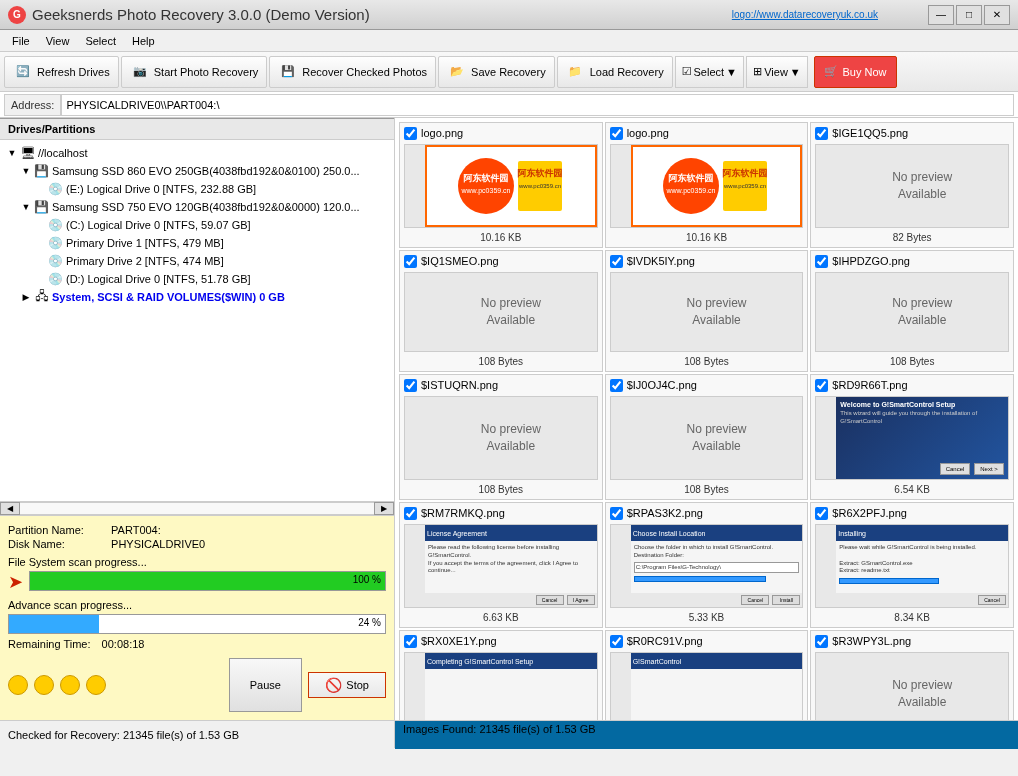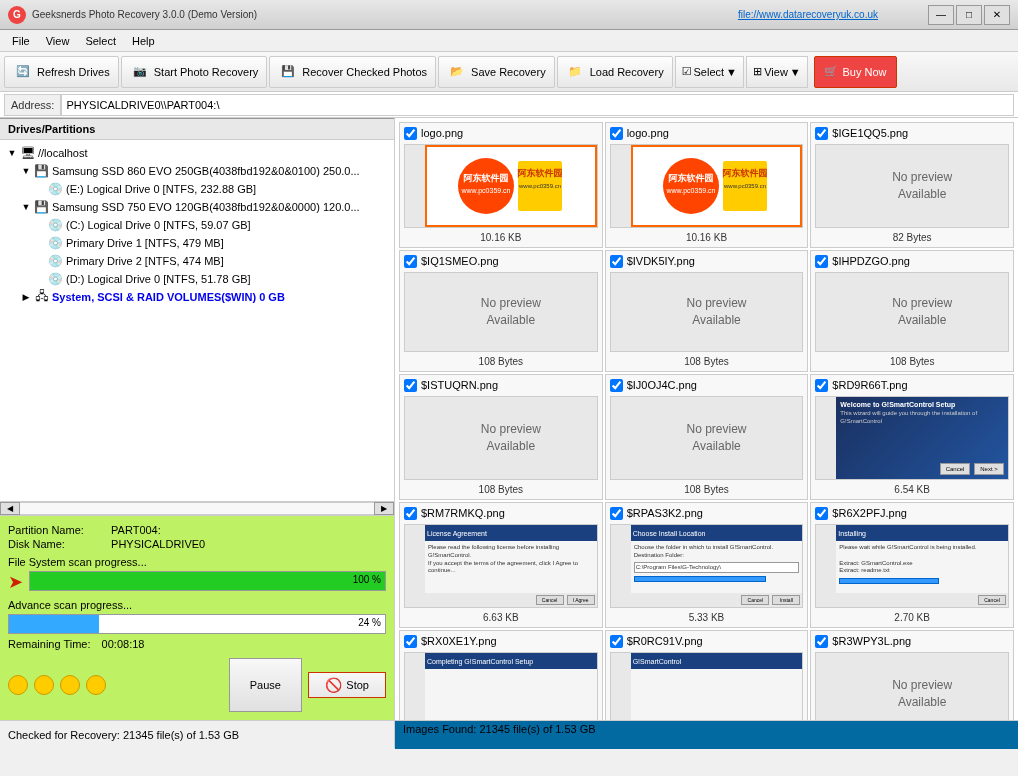--- a/index.html
+++ b/index.html
@@ -1,21 +1,21 @@
 <!DOCTYPE html>
 <html><head>
   <meta charset="utf-8">
   <style>
     * { box-sizing: border-box; margin: 0; padding: 0; }
     body { font-family: 'Segoe UI', Tahoma, sans-serif; font-size: 11px; background: #f0f0f0; width: 1018px; height: 776px; overflow: hidden; }
     
     
     #titlebar { background: linear-gradient(to bottom, #e8e8e8, #d0d0d0); height: 30px; display: flex; align-items: center; padding: 0 8px; border-bottom: 1px solid #999; position: relative; }
     #titlebar .logo { width: 18px; height: 18px; background: #e44; border-radius: 50%; margin-right: 6px; display: flex; align-items: center; justify-content: center; font-size: 10px; color: white; font-weight: bold; }
-    #titlebar .title { font-size: 10px; color: #333; flex: 1; }
+    #titlebar .title { font-size: 15px; color: #333; flex: 1; }
     #titlebar .win-controls { display: flex; gap: 2px; }
     #titlebar .win-btn { width: 26px; height: 20px; border: 1px solid #999; background: #e0e0e0; cursor: pointer; display: flex; align-items: center; justify-content: center; font-size: 10px; }
     #titlebar .url-link { font-size: 10px; color: #0066cc; text-decoration: underline; margin-right: 50px; }
 
     
     #menubar { background: #f0f0f0; height: 22px; display: flex; align-items: center; padding: 0 4px; border-bottom: 1px solid #ccc; }
     #menubar .menu-item { padding: 2px 8px; cursor: pointer; font-size: 11px; }
 
     
     #toolbar { background: linear-gradient(to bottom, #f8f8f8, #e8e8e8); height: 40px; display: flex; align-items: center; padding: 0 4px; border-bottom: 1px solid #ccc; gap: 2px; }
@@ -35,21 +35,21 @@
     
     #left-panel { width: 395px; min-width: 395px; border-right: 1px solid #ccc; display: flex; flex-direction: column; background: #fff; }
     #drives-header { background: #e8e8e8; border-bottom: 1px solid #ccc; padding: 4px 8px; font-size: 11px; font-weight: bold; border-top: 1px solid #999; }
     .tree-item { padding: 1px 2px; cursor: pointer; display: flex; align-items: center; gap: 2px; }
     .tree-item .expand { width: 12px; text-align: center; cursor: pointer; font-size: 9px; }
     .tree-icon { width: 16px; height: 16px; display: inline-flex; align-items: center; justify-content: center; font-size: 12px; }
     .indent1 { margin-left: 14px; }
     .indent2 { margin-left: 28px; }
 
     
-    #info-panel { background: #bef264; border-top: 1px solid #ccc; padding: 8px; font-size: 11px; }
+    #info-panel { background: #fef9c3; border-top: 1px solid #ccc; padding: 8px; font-size: 11px; }
     #info-panel .info-row { margin-bottom: 2px; }
     #info-panel .info-label { display: inline-block; width: 100px; font-weight: normal; }
     #info-panel .info-value { color: #000; }
     
     .progress-section { margin-top: 6px; }
     .progress-label { font-size: 11px; margin-bottom: 3px; }
     .progress-bar-container { background: #fff; border: 1px solid #999; height: 20px; position: relative; margin-bottom: 2px; }
     .progress-bar-fill { height: 100%; background: #22cc22; }
     .progress-text { position: absolute; right: 4px; top: 2px; font-size: 10px; }
     
@@ -88,21 +88,21 @@
     #left-tree-scroll { flex: 1; overflow: auto; padding: 4px; }
     
     .bold-blue { color: #0000ee; font-weight: bold; font-size: 11px; }
   </style>
 </head>
 <body>
 
 <div id="titlebar">
   <div class="logo">G</div>
   <span class="title">Geeksnerds Photo Recovery 3.0.0 (Demo Version)</span>
-  <span class="url-link">file://www.datarecoveryuk.co.uk</span>
+  <span class="url-link">logo://www.datarecoveryuk.co.uk</span>
   <div class="win-controls">
     <div class="win-btn">—</div>
     <div class="win-btn">□</div>
     <div class="win-btn close">✕</div>
   </div>
 </div>
 
 <div id="menubar">
   <div class="menu-item">File</div>
   <div class="menu-item">View</div>
@@ -456,21 +456,21 @@
               Please wait while G!SmartControl is being installed.<br><br>
               Extract: GSmartControl.exe<br>
               Extract: readme.txt<br>
               <div style="height:6px;background:#3399ff;width:60%;margin-top:3px;border:1px solid #0066cc;"></div>
             </div>
             <div style="height:14px;display:flex;align-items:center;justify-content:flex-end;gap:3px;padding:2px;background:#e8e8e8;">
               <div style="width:28px;height:10px;background:#ddd;border:1px solid #999;display:flex;align-items:center;justify-content:center;font-size:5px;">Cancel</div>
             </div>
           </div>
         </div>
-        <div class="thumb-size">2.70 KB</div>
+        <div class="thumb-size">8.34 KB</div>
       </div>
 
       <div class="thumb-item">
         <div class="thumb-header">
           <input type="checkbox" checked="" class="thumb-checkbox" style="">
           <span>$RX0XE1Y.png</span>
         </div>
         <div class="thumb-preview">
           <div style="width:100%;height:82px;background:#f5f5f5;display:flex;flex-direction:column;font-size:6px;">
             <div style="height:16px;background:#1a4080;display:flex;align-items:center;padding:2px;color:white;font-size:7px;">Completing G!SmartControl Setup</div>

